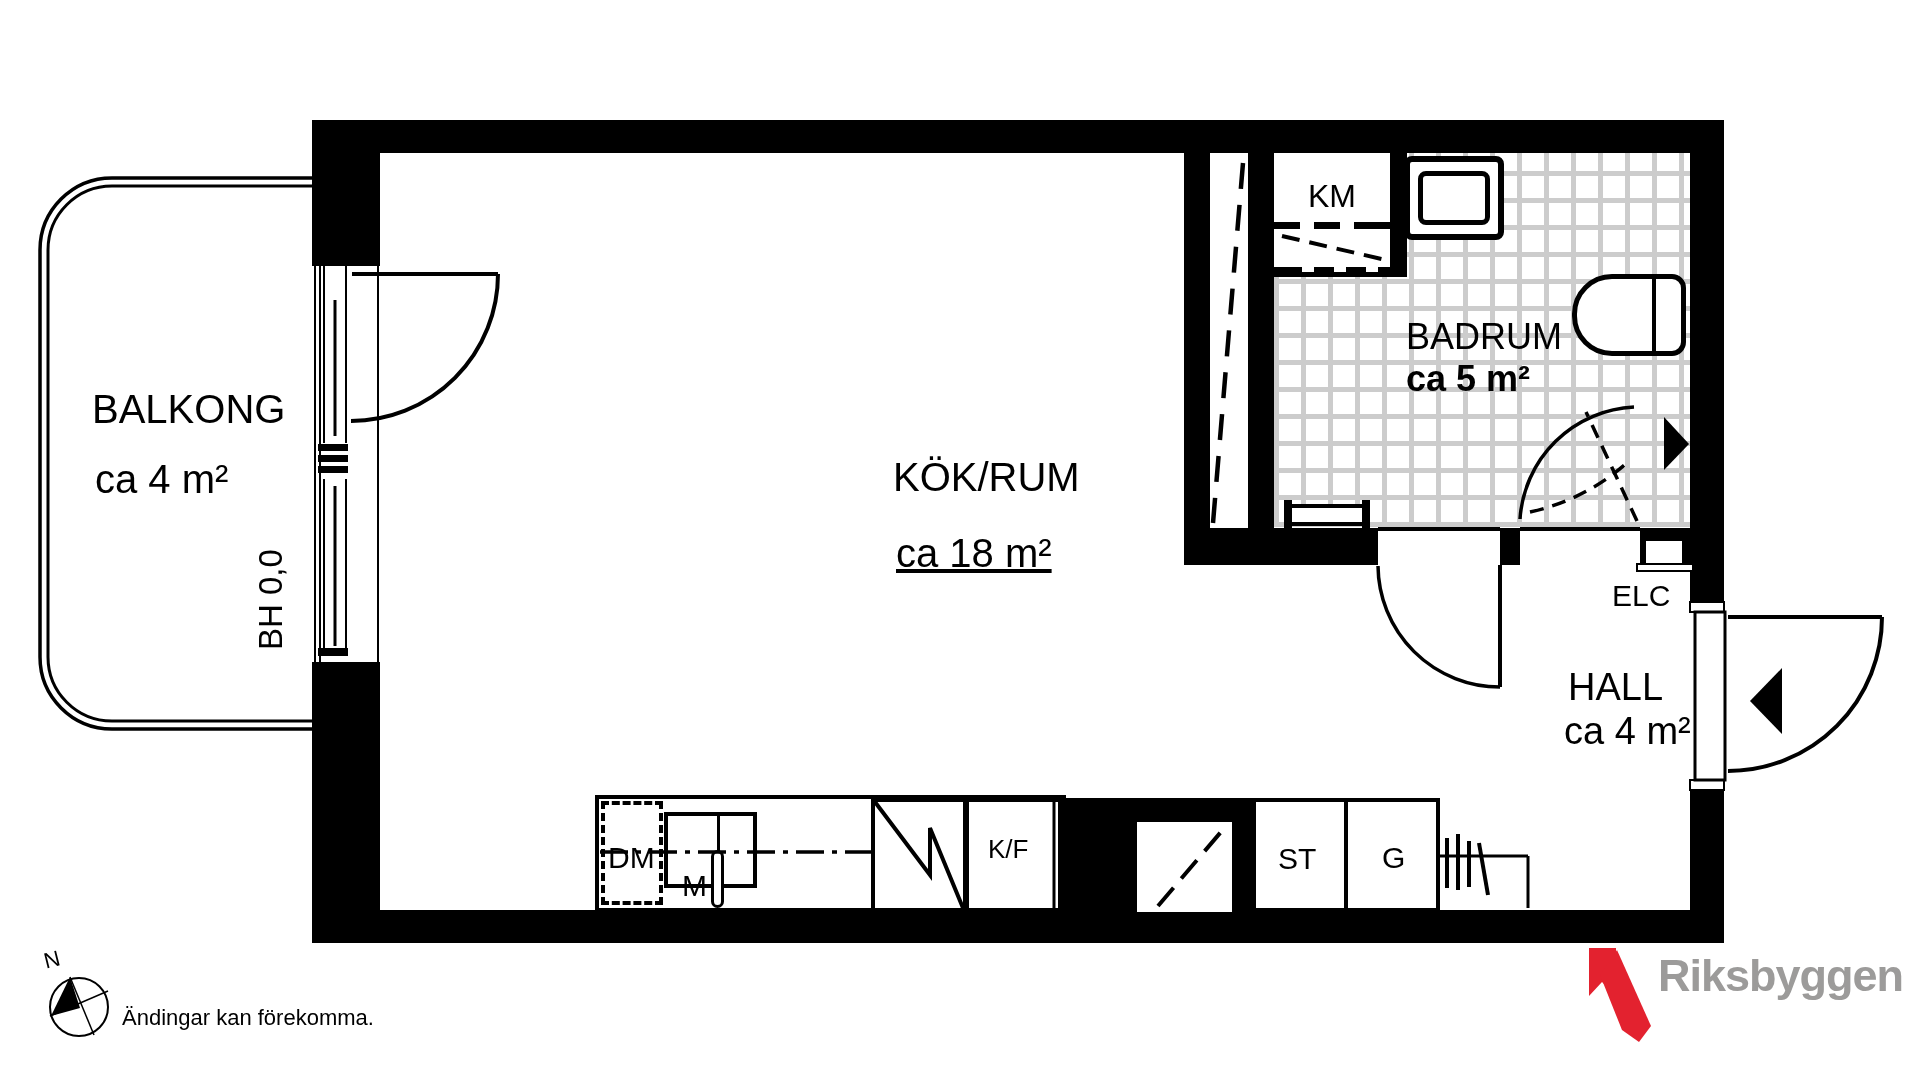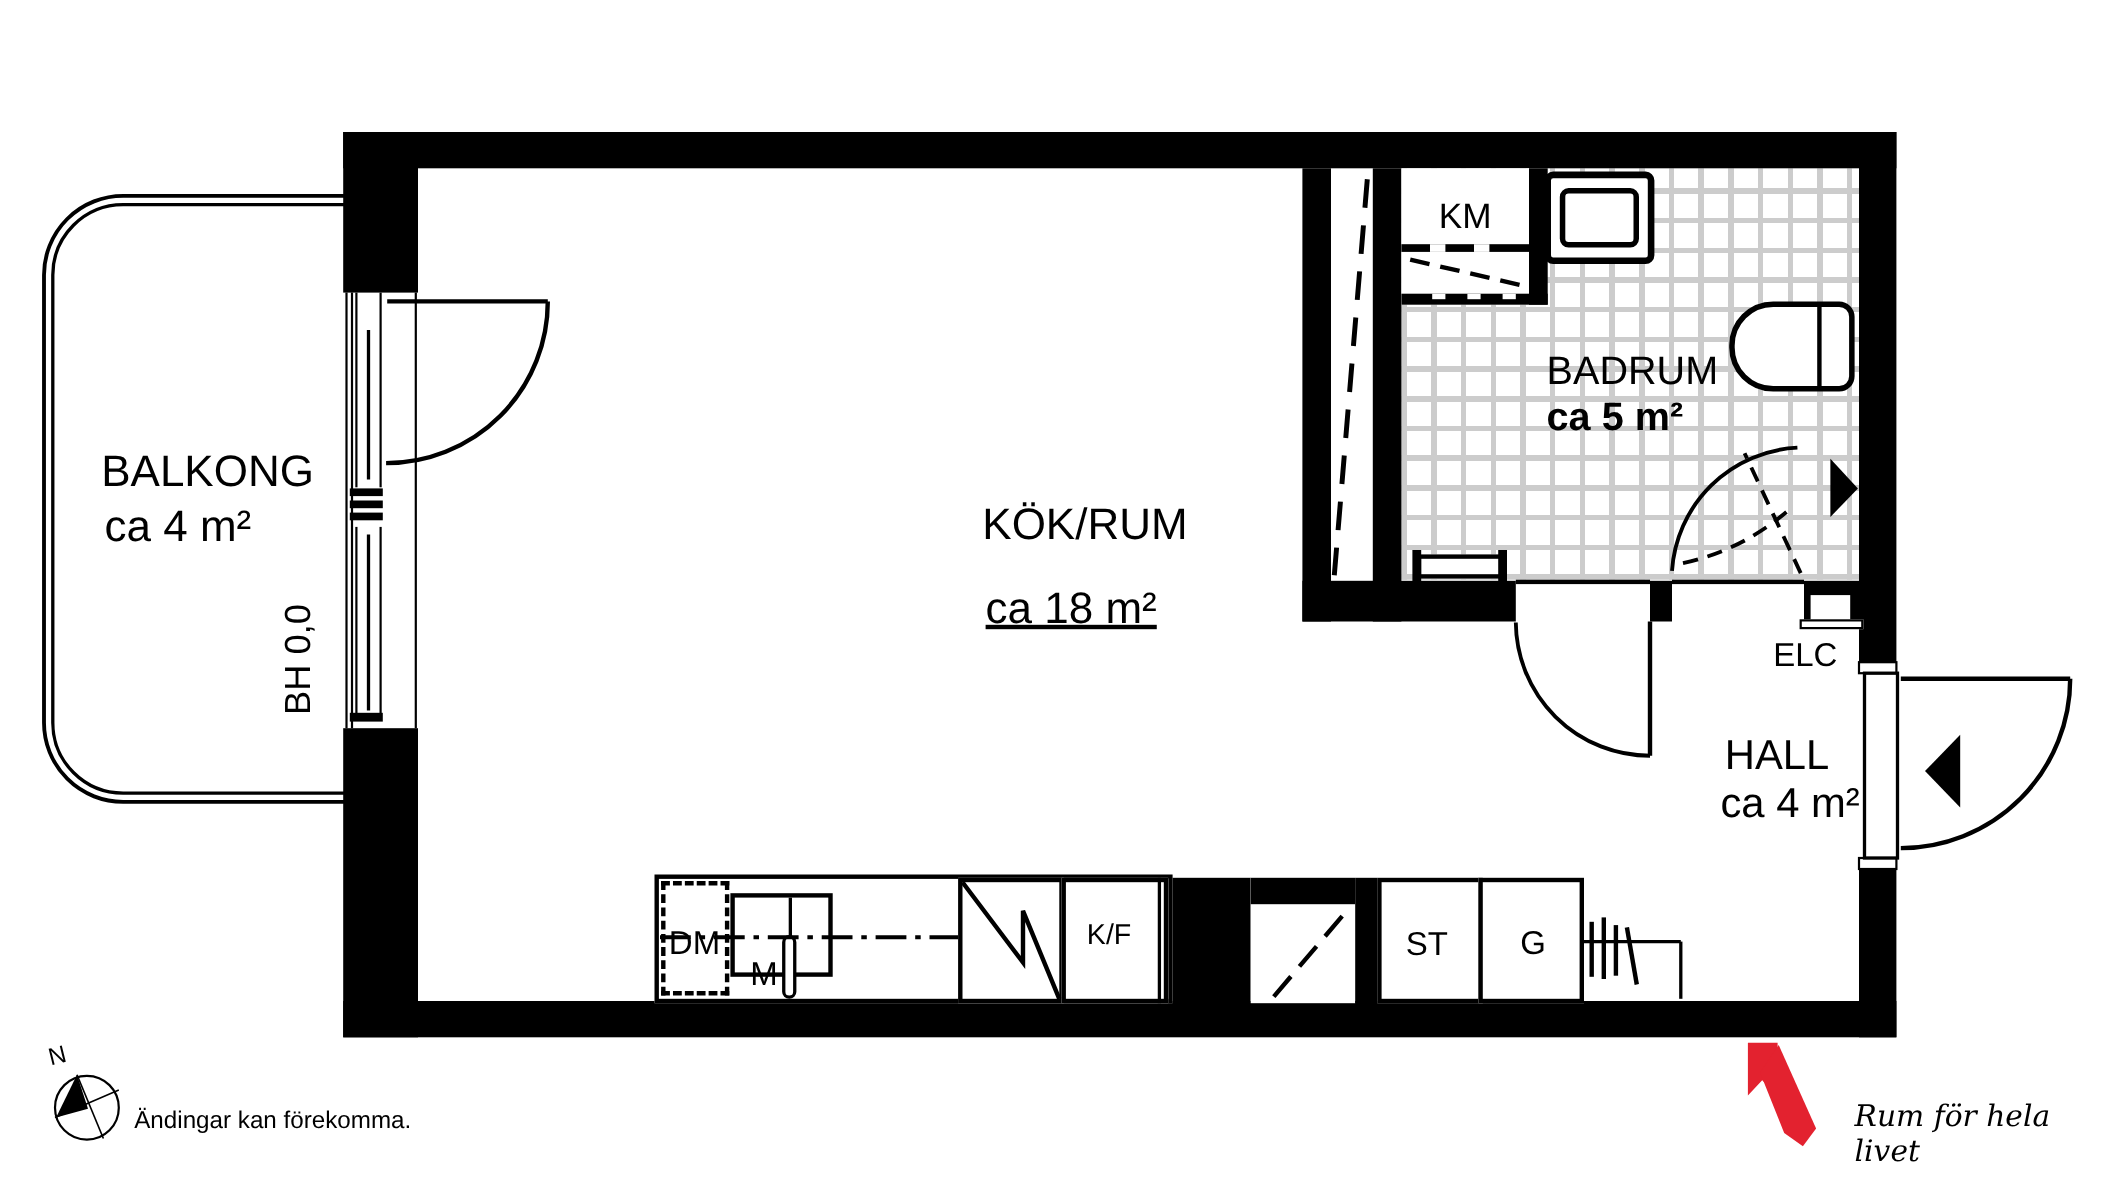--- a/index.html
+++ b/index.html
@@ -145,21 +145,21 @@
 
     <circle class="ln" stroke-width="2" cx="79" cy="1007" r="29"></circle>
     <line class="ln" stroke-width="1.5" x1="70" y1="977" x2="94" y2="1035"></line>
     <line class="ln" stroke-width="1.5" x1="50" y1="1016" x2="108" y2="991"></line>
     <polygon class="fillb" points="70,977 51,1016 80,1008"></polygon>
 
     <polygon class="ribbon" points="1589,948 1616,948 1616,996 1602,982 1589,996"></polygon>
     <polygon class="ribbon" points="1600,975 1617,950 1651,1026 1639,1042 1622,1030"></polygon>
   </svg>
 
-  <div class="label room-label" style="left:92px;top:408px;">BALKONG</div>
+  <div class="label room-label" style="left:92px;top:388px;">BALKONG</div>
   <div class="label room-label" style="left:95px;top:458px;">ca 4 m²</div>
   <div class="label vert" style="left:254px;top:470px;height:180px;font-size:33px;">BH 0,0</div>
 
   <div class="label room-label" style="left:893px;top:456px;">KÖK/RUM</div>
   <div class="label room-label" style="left:896px;top:532px;text-decoration:underline;">ca 18 m²</div>
 
   <div class="label" style="left:1406px;top:318px;font-size:36px;">BADRUM</div>
   <div class="label" style="left:1406px;top:360px;font-size:36px;font-weight:bold;">ca 5 m²</div>
 
   <div class="label" style="left:1568px;top:668px;font-size:38px;">HALL</div>
@@ -169,14 +169,14 @@
   <div class="label" style="left:1612px;top:580px;font-size:30px;">ELC</div>
   <div class="label" style="left:608px;top:842px;font-size:30px;">DM</div>
   <div class="label" style="left:682px;top:870px;font-size:30px;">M</div>
   <div class="label" style="left:988px;top:836px;font-size:26px;">K/F</div>
   <div class="label" style="left:1278px;top:843px;font-size:30px;">ST</div>
   <div class="label" style="left:1382px;top:842px;font-size:30px;">G</div>
 
   <div class="label" style="left:44px;top:948px;font-size:22px;transform:rotate(-14deg);">N</div>
   <div class="label" style="left:122px;top:1006px;font-size:22px;">Ändingar kan förekomma.</div>
 
-  <div class="tagline" style="left:1686px;top:1000px;">Rum för hela livet</div>
+  <div class="brand" style="left:1658px;top:950px;">Riksbyggen</div>
 </div>
 
 </body></html>

